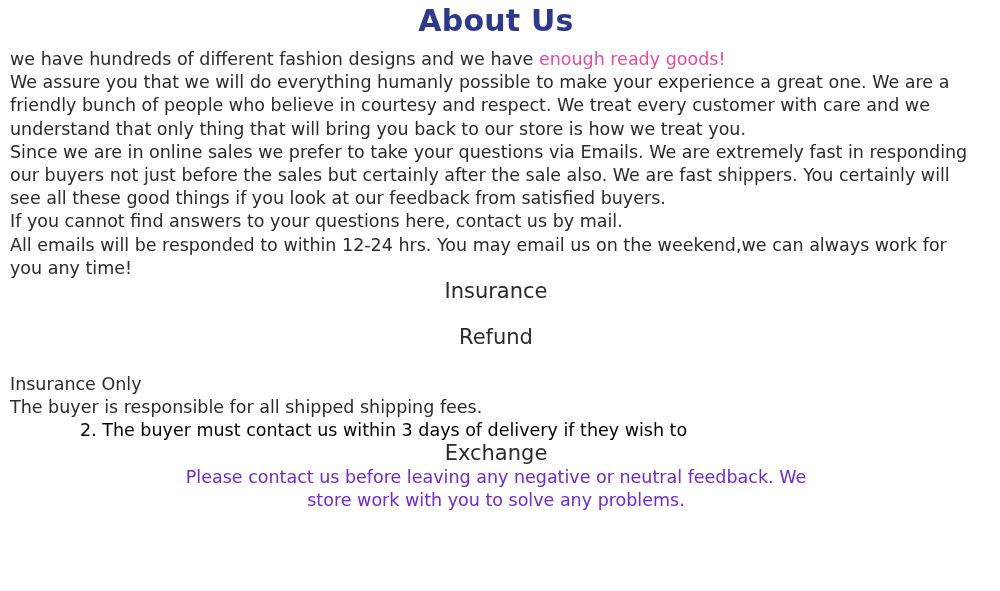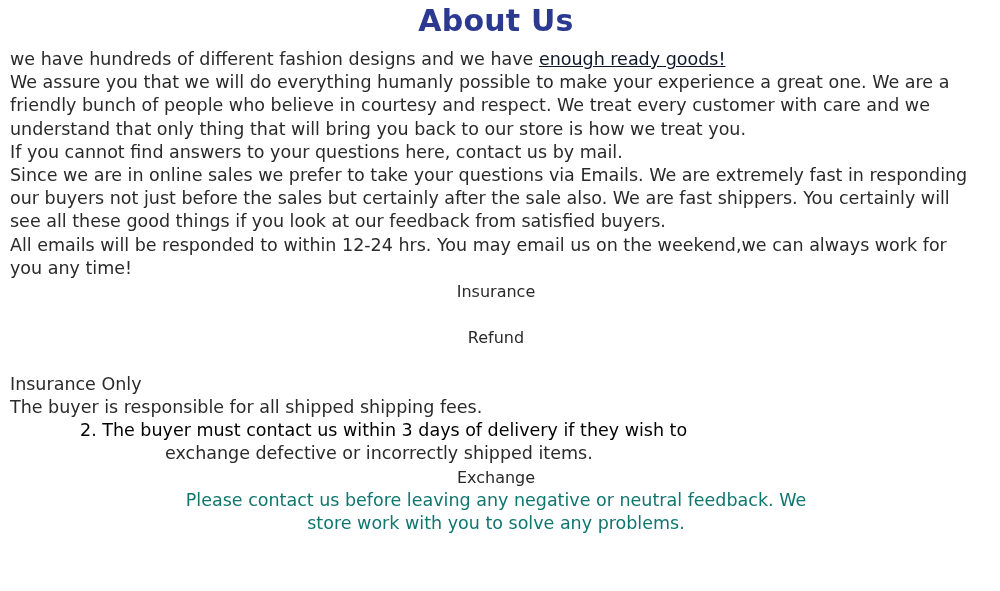--- a/index.html
+++ b/index.html
@@ -35,38 +35,37 @@
     margin-top: 8px;
   }
   .para {
     font-size: 17.5px;
     line-height: 23.2px;
     color: #2a2a2a;
     margin: 0;
     text-align: left;
   }
   .highlight {
-    color: #0f172a;
-    text-decoration: underline;
+    color: #ec4899;
   }
   .center-head {
     text-align: center;
-    font-size: 16px;
+    font-size: 21px;
     line-height: 23.2px;
     color: #2a2a2a;
     margin: 0;
   }
   .spacer-line {
     height: 23.2px;
   }
   .center-text {
     text-align: center;
     font-size: 17.5px;
     line-height: 23.2px;
-    color: #0f766e;
+    color: #6d28d9;
     margin: 0;
   }
   .indent-1 {
     padding-left: 70px;
     font-size: 17.5px;
     line-height: 23.2px;
     color: #000000;
     margin: 0;
   }
   .indent-2 {
@@ -83,43 +82,42 @@
 <div class="page">
 
   <h1 class="title">About Us</h1>
 
   <div class="body-block">
 
     <p class="para"><span>we have hundreds of different fashion designs and we have </span><span class="highlight">enough ready goods!</span></p>
 
     <p class="para">We assure you that we will do everything humanly possible to make your experience a great one. We are a friendly bunch of people who believe in courtesy and respect. We treat every customer with care and we understand that only thing that will bring you back to our store is how we treat you.</p>
 
+    <p class="para">Since we are in online sales we prefer to take your questions via Emails. We are extremely fast in responding our buyers not just before the sales but certainly after the sale also. We are fast shippers. You certainly will see all these good things if you look at our feedback from satisfied buyers.</p>
+
     <p class="para">If you cannot find answers to your questions here, contact us by mail.</p>
-
-    <p class="para">Since we are in online sales we prefer to take your questions via Emails. We are extremely fast in responding our buyers not just before the sales but certainly after the sale also. We are fast shippers. You certainly will see all these good things if you look at our feedback from satisfied buyers.</p>
 
     <p class="para">All emails will be responded to within 12-24 hrs. You may email us on the weekend,we can always work for you any time!</p>
 
     <p class="center-head">Insurance</p>
 
     <div class="spacer-line"></div>
 
 
     <p class="center-head">Refund</p>
 
     <div class="spacer-line"></div>
 
     <p class="para">Insurance Only</p>
 
 
     <p class="para">The buyer is responsible for all shipped shipping fees.</p>
 
     <p class="indent-1">2. The buyer must contact us within 3 days of delivery if they wish to</p>
 
-    <p class="indent-2">exchange defective or incorrectly shipped items.</p>
 
     <p class="center-head">Exchange</p>
 
     <p class="center-text">Please contact us before leaving any negative or neutral feedback. We</p>
 
     <p class="center-text">store work with you to solve any problems.</p>
 
   </div>
 </div>
 

